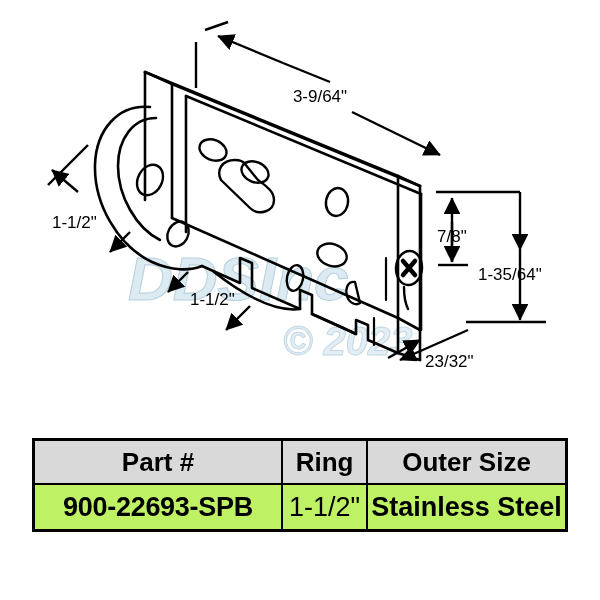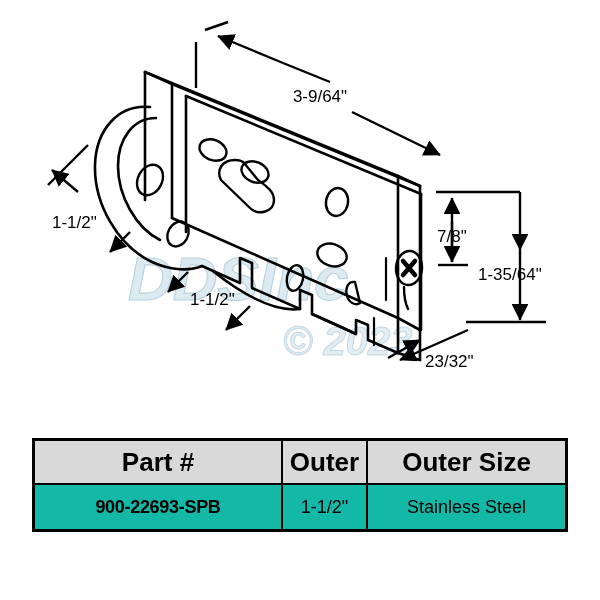--- a/index.html
+++ b/index.html
@@ -88,27 +88,27 @@
   }
   table.parts th {
     background: #d9d9d9;
     font-size: 26px;
     font-weight: 700;
     height: 42px;
     letter-spacing: 0px;
     margin-top: 33px;
   }
   table.parts td {
-    background: #14b8a6;
-    font-size: 18px;
+    background: #bef264;
+    font-size: 27px;
     height: 44px;
   }
   td.part-no { font-weight: 700; letter-spacing: -0.3px; }
   td.size { font-weight: 400; }
-  td.ring { font-weight: 400; margin-top: 24px; }
+  td.ring { font-weight: 700; margin-top: 24px; }
 
   col.c-part { width: 248px; }
   col.c-size { width: 85px; }
   col.c-ring { width: 199px; }
 </style>
 </head>
 <body>
 
 <div id="page">
 
@@ -281,21 +281,21 @@
   <div id="parts-table-wrap">
     <table class="parts">
       <colgroup>
         <col class="c-part">
           <col class="c-size">
           <col class="c-ring">
       </colgroup>
       <thead>
         <tr>
           <th>Part #</th>
-          <th>Outer</th>
+          <th>Ring</th>
           <th>Outer Size</th>
         </tr>
       </thead>
       <tbody>
         <tr>
           <td class="part-no">900-22693-SPB</td>
           <td class="size">1-1/2"</td>
           <td class="ring">Stainless Steel</td>
         </tr>
       </tbody>

